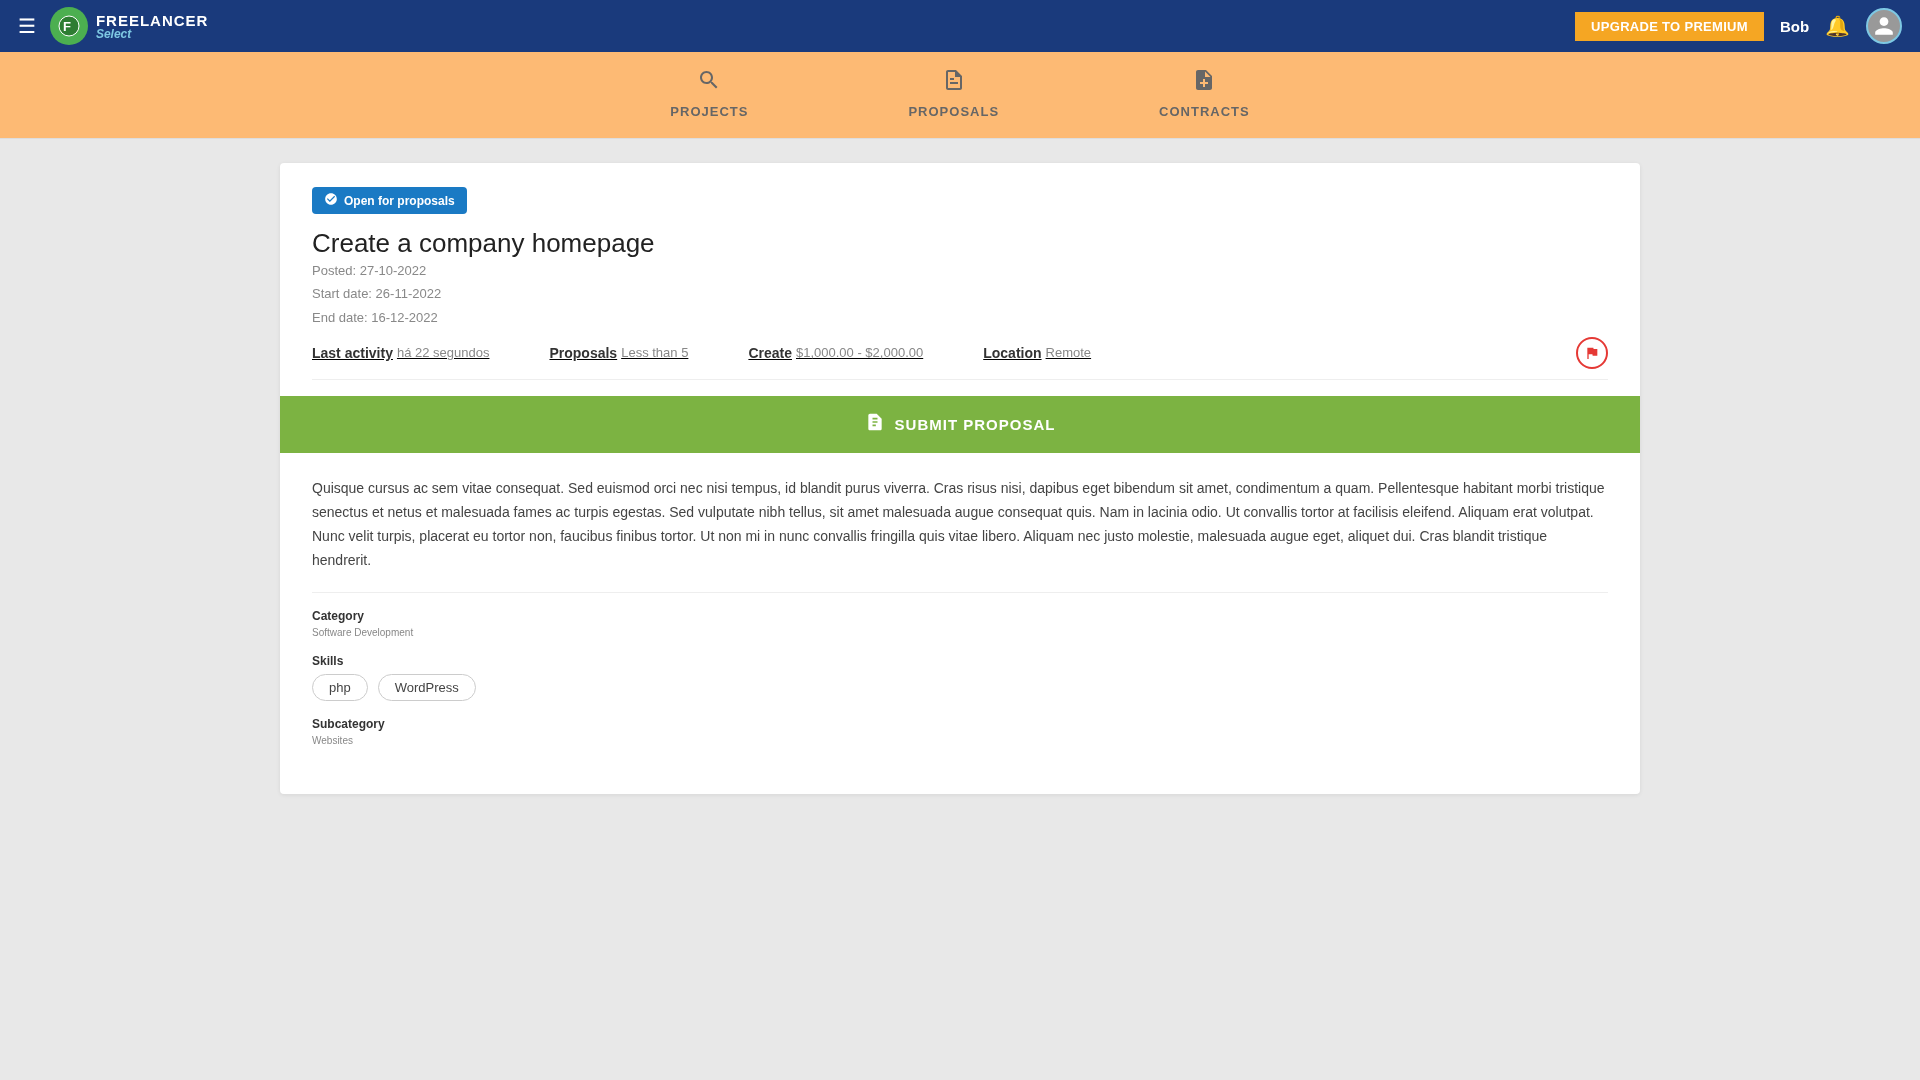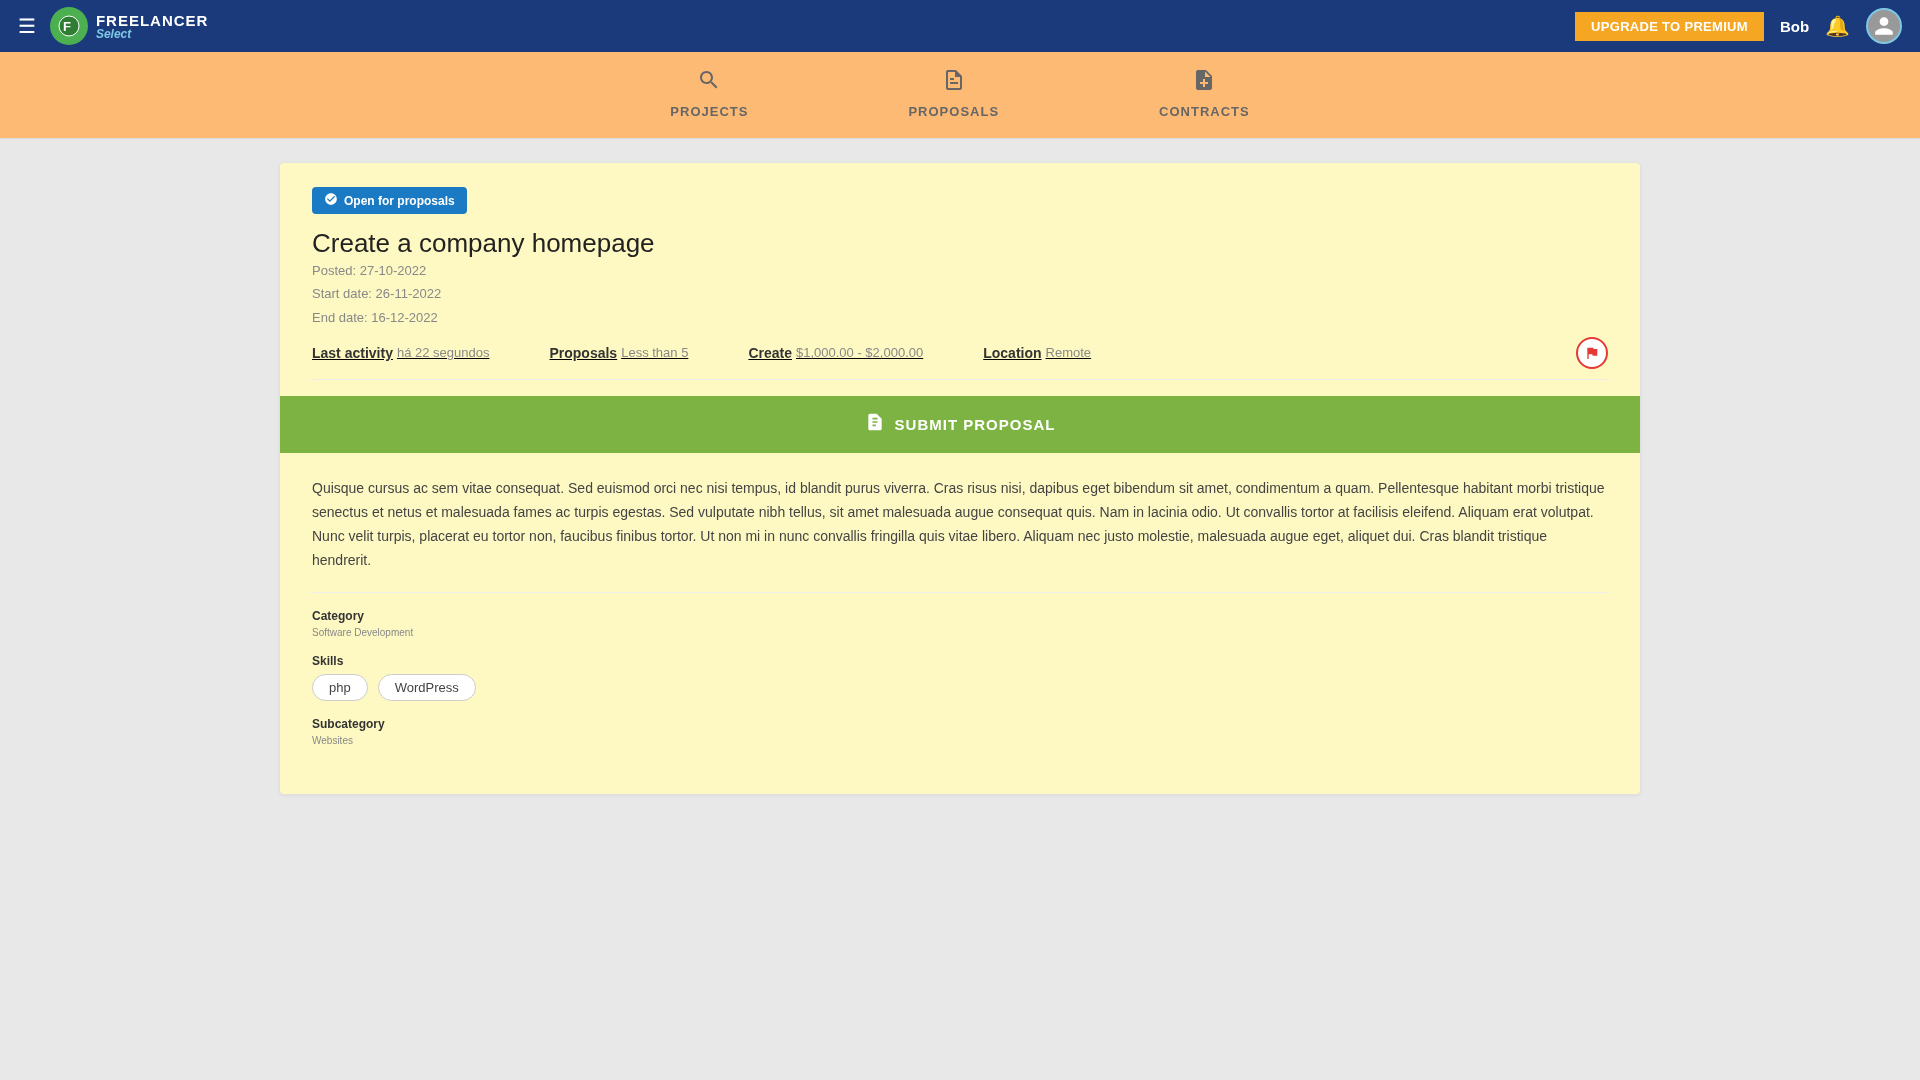--- a/index.html
+++ b/index.html
@@ -73,21 +73,21 @@
       gap: 6px;
       border-bottom: 3px solid transparent;
     }
     .nav-tab .tab-icon { font-size: 22px; color: #666; }
 
     
     .main { padding: 24px 280px; }
 
     
     .project-card {
-      background: #fef9c3;
+      background: #ffffff;
       border-radius: 4px;
       padding: 24px 32px 32px 32px;
       box-shadow: 0 1px 4px rgba(0,0,0,0.08);
     }
     .open-badge {
       display: inline-flex; align-items: center; gap: 6px;
       background: #1a7ac4;
       color: white;
       font-size: 12px;
       font-weight: 600;

